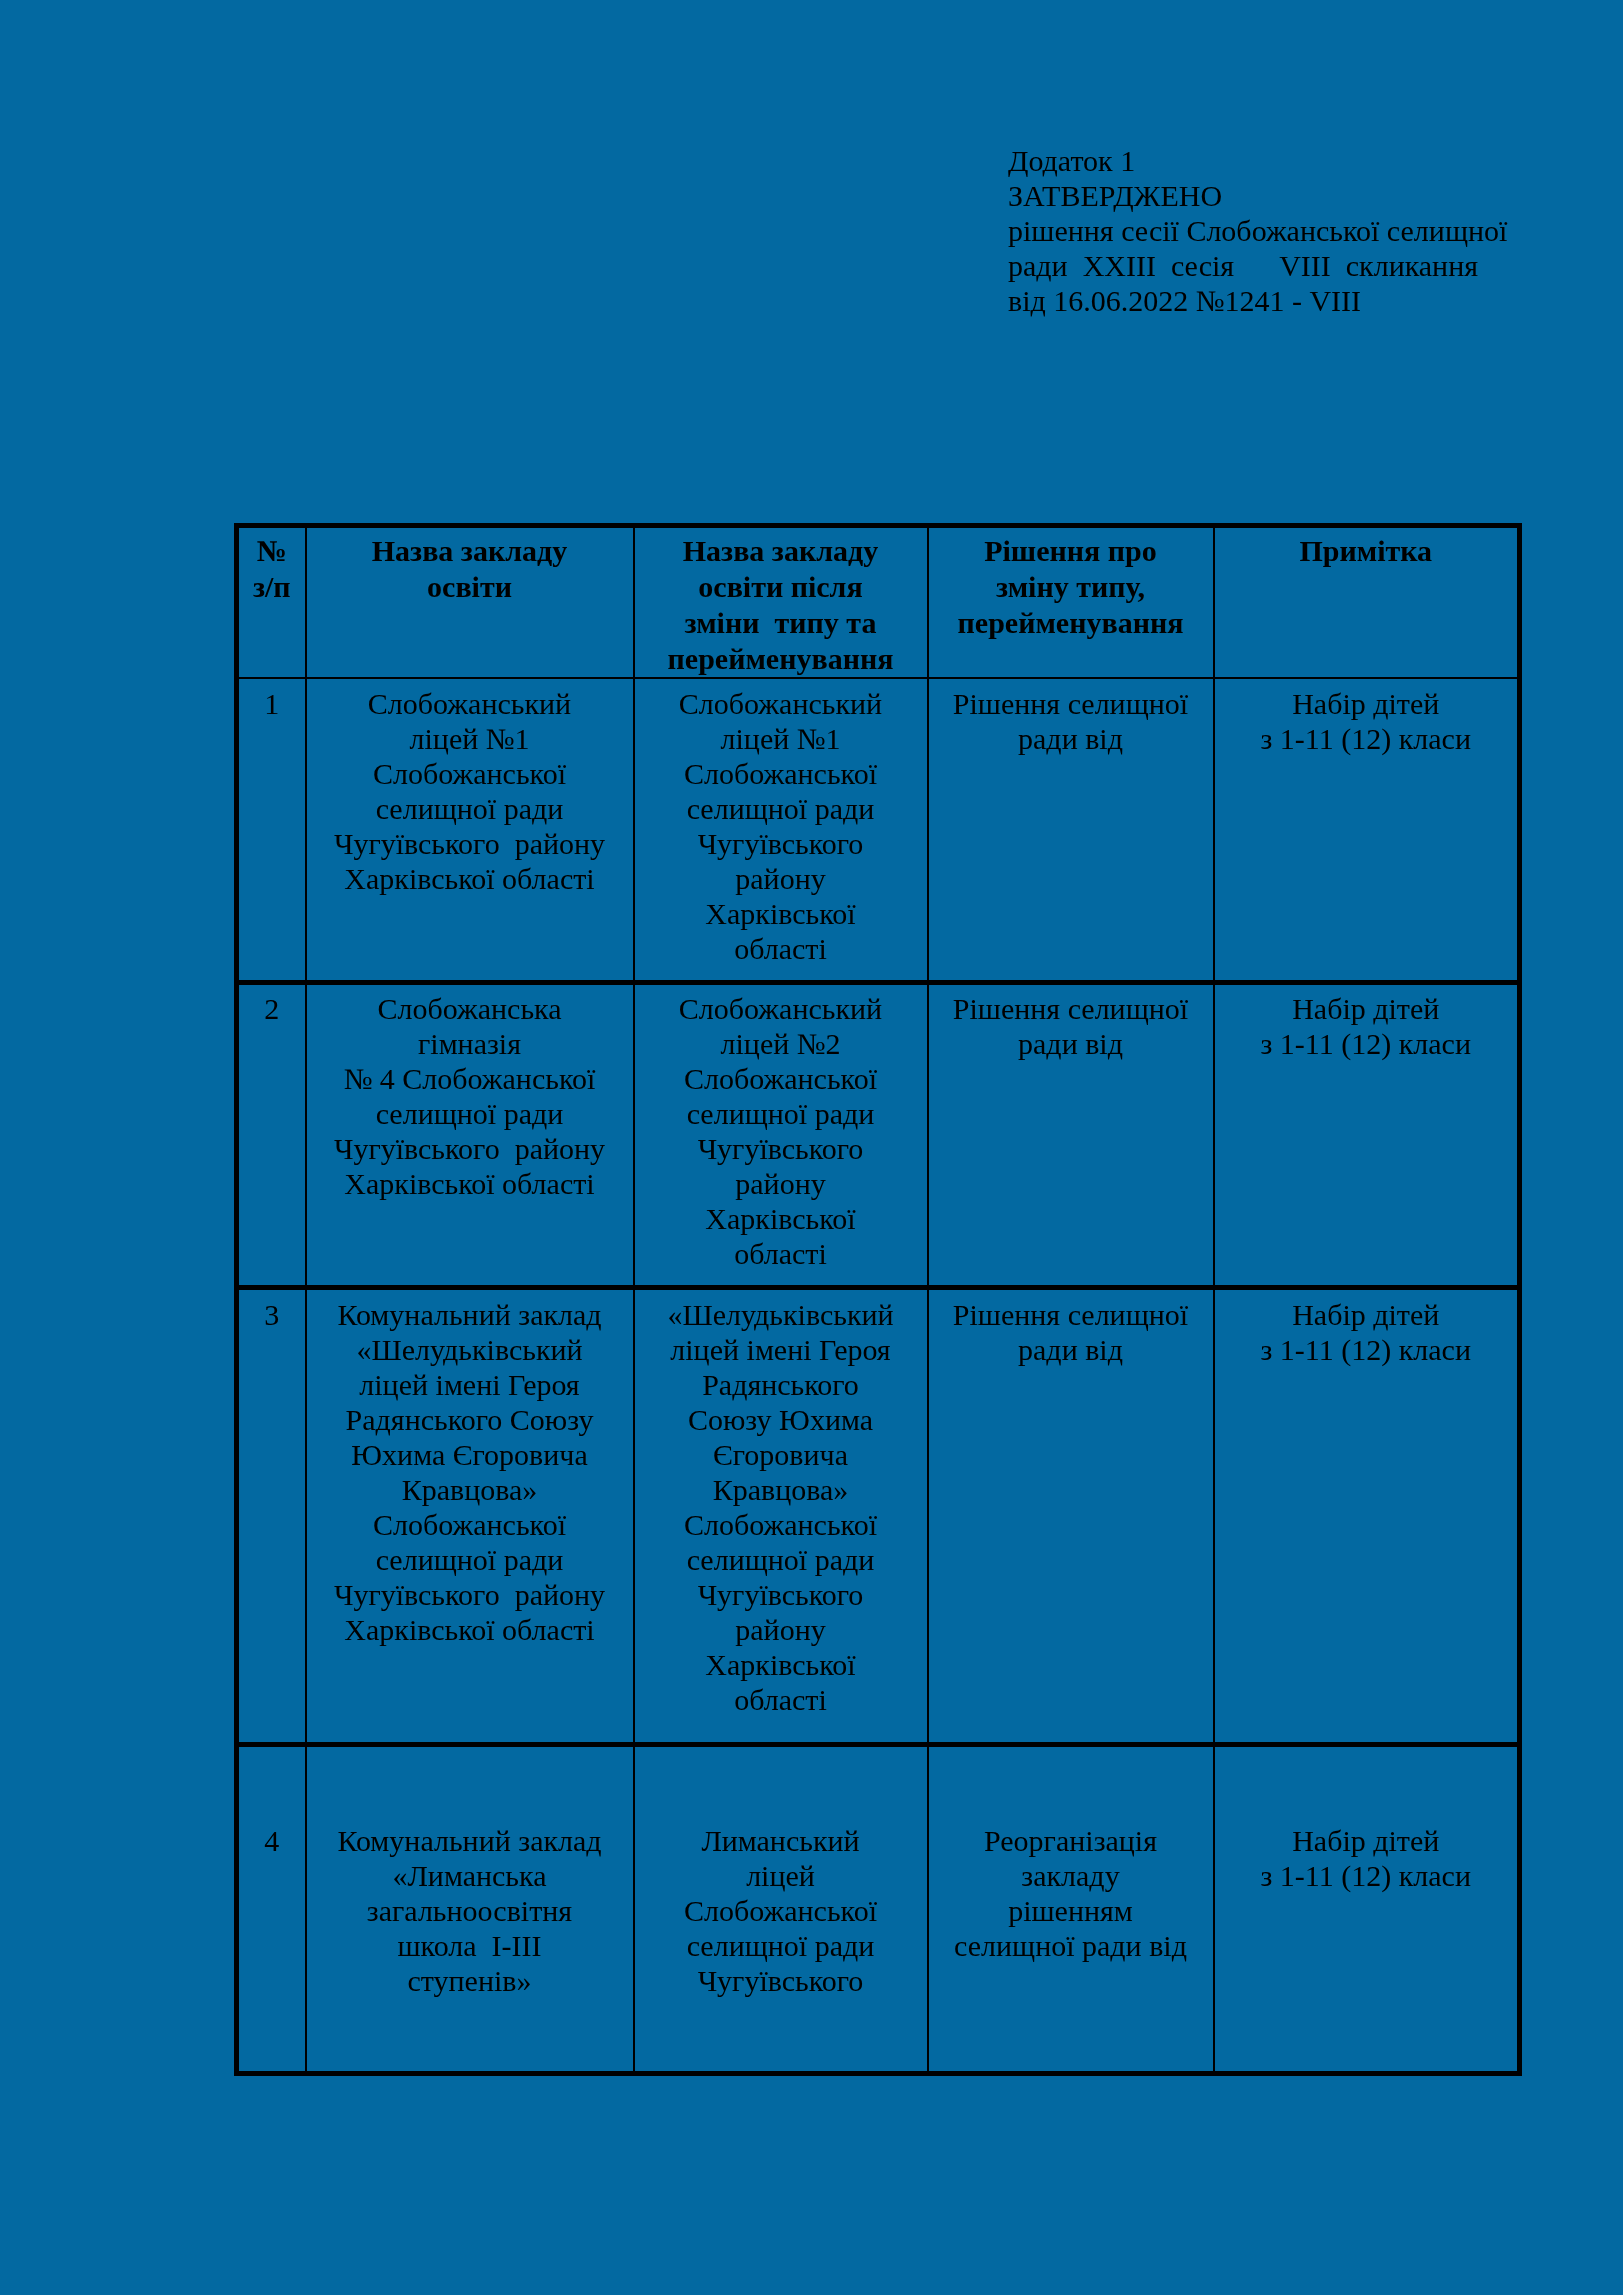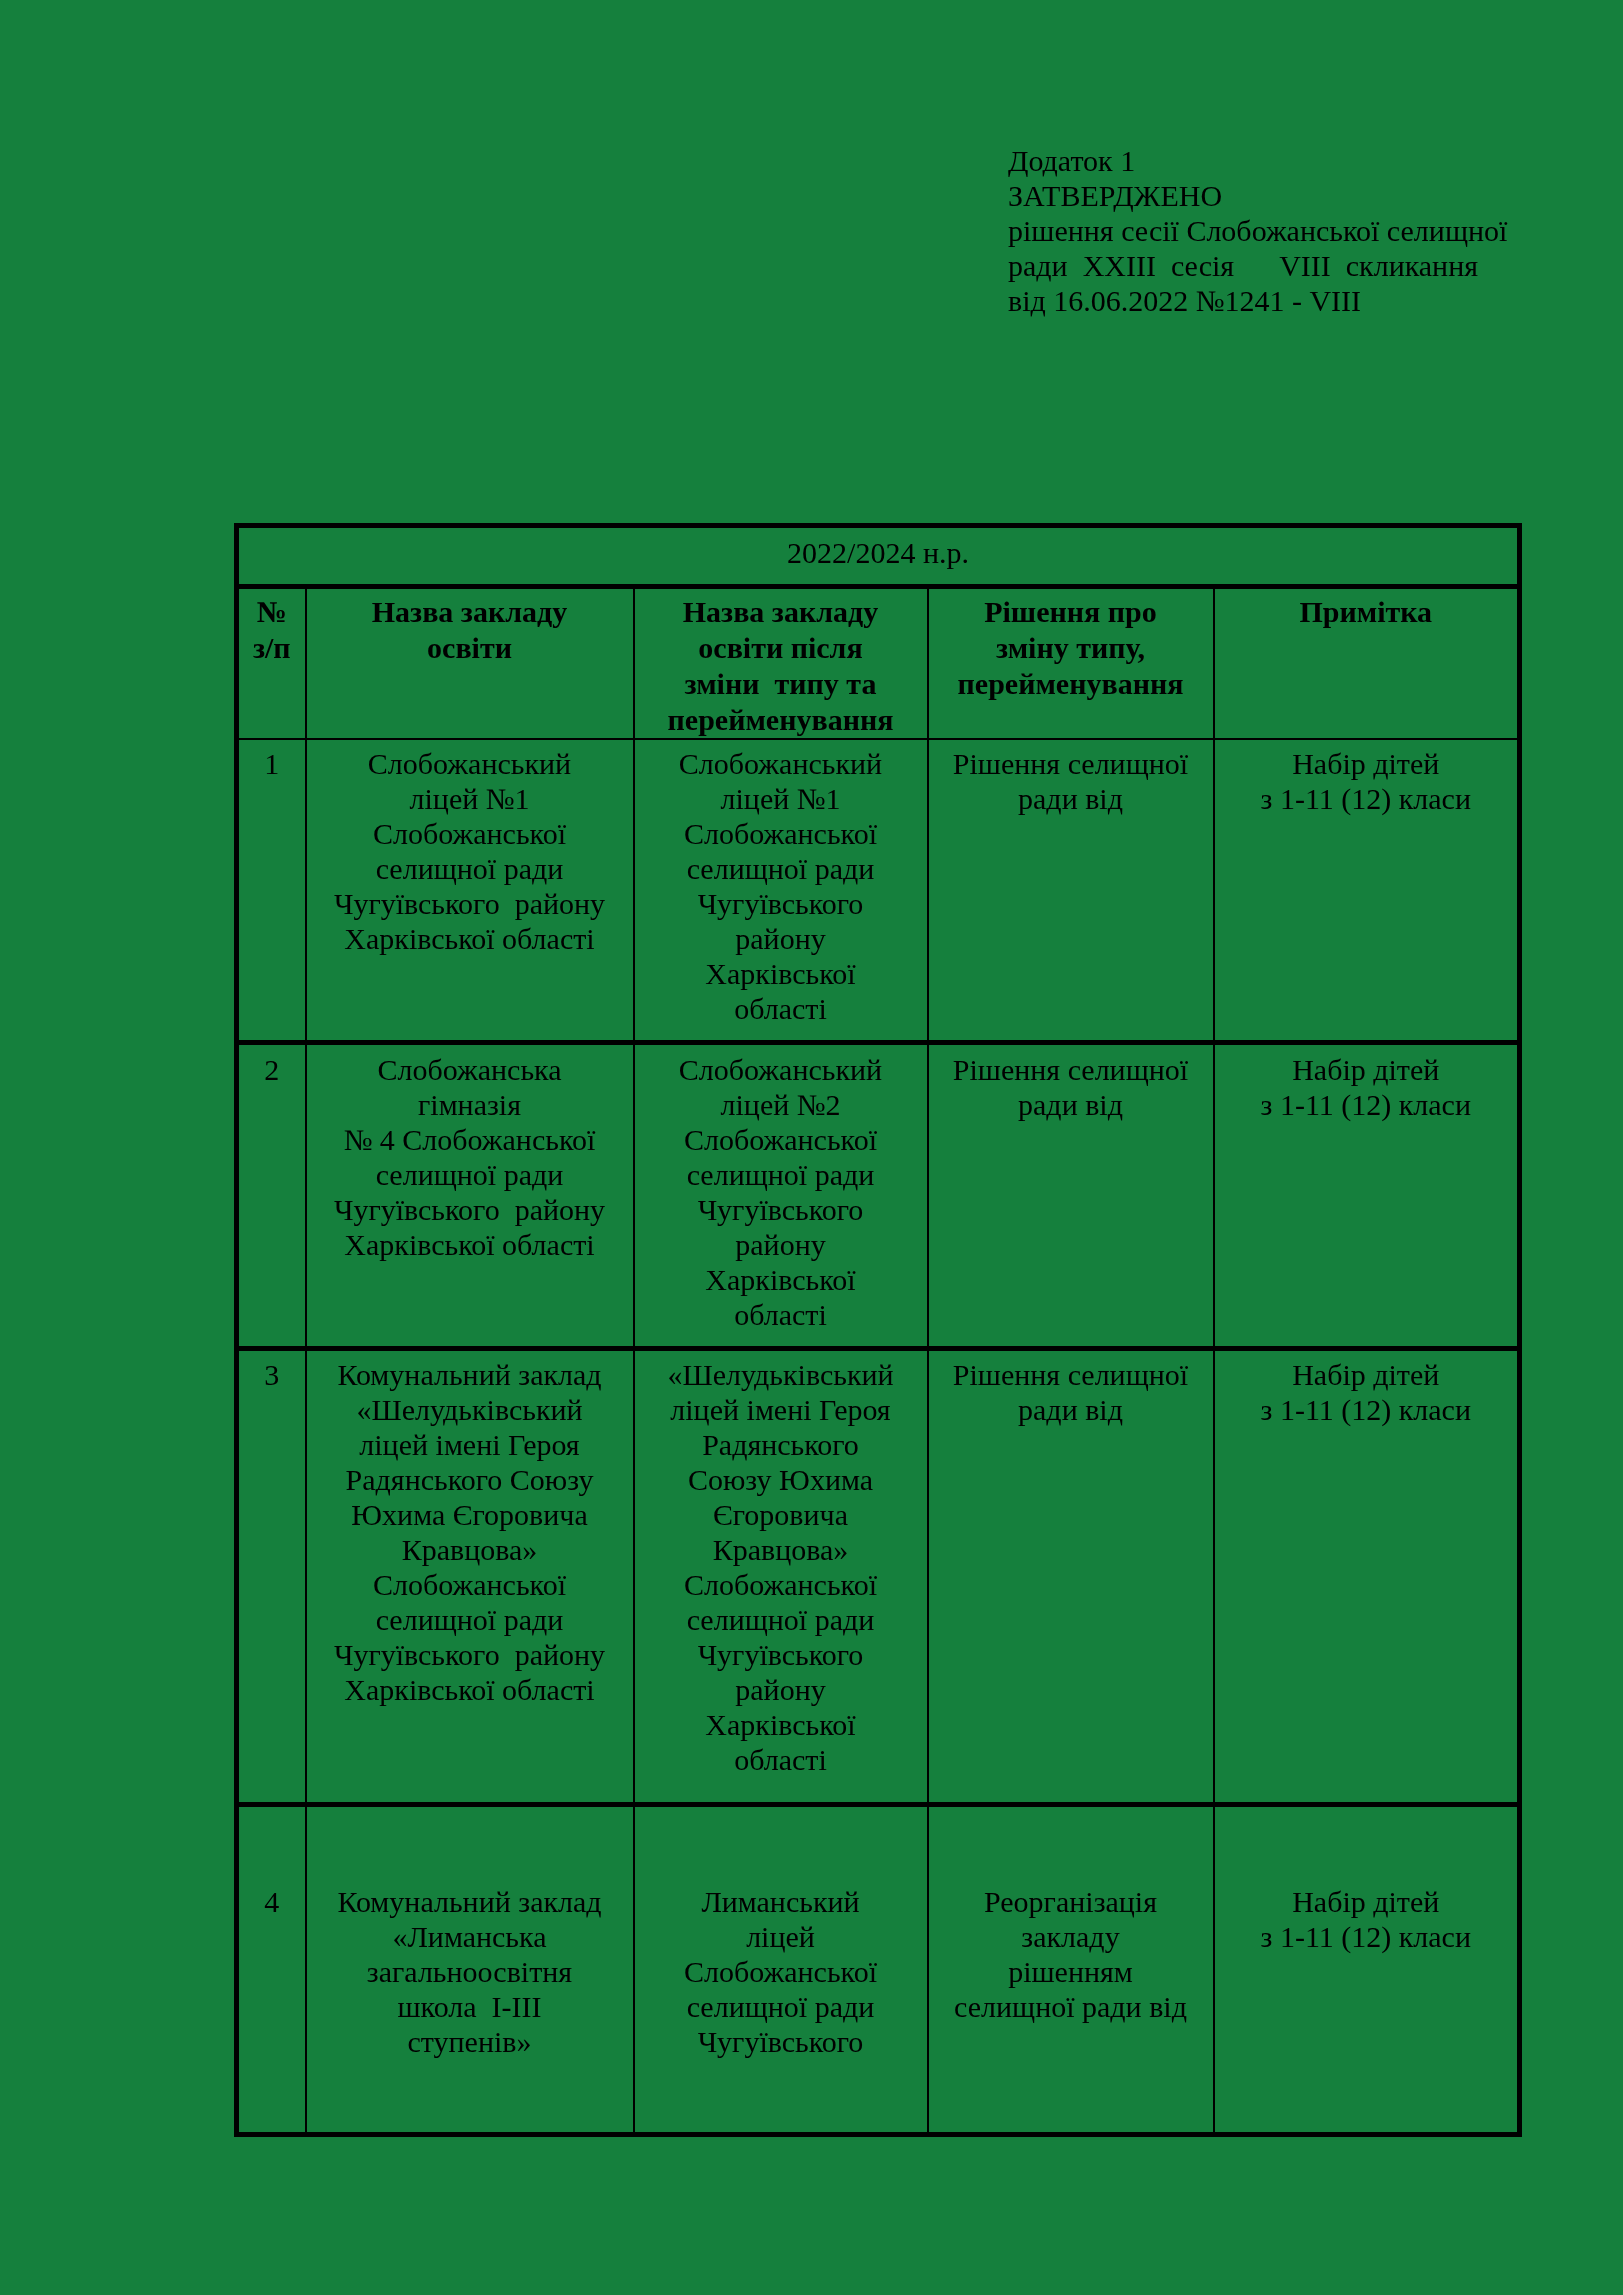--- a/index.html
+++ b/index.html
@@ -4,21 +4,21 @@
 <style>
   html, body {
     margin: 0;
     padding: 0;
     background: #ffffff;
   }
   .page {
     position: relative;
     width: 1623px;
     height: 2295px;
-    background: #15803d;
+    background: #0369a1;
     color: #000000;
     font-family: "Liberation Serif", "DejaVu Serif", serif;
     overflow: hidden;
   }
   .doc-ref {
     position: absolute;
     left: 1008px;
     top: 143px;
     font-size: 30px;
     line-height: 35px;
@@ -101,23 +101,20 @@
     <colgroup>
       <col style="width:69px">
       <col style="width:328px">
       <col style="width:294px">
       <col style="width:286px">
       <col style="width:306px">
     </colgroup>
 
     <tbody>
 
-    <tr class="year-row">
-      <td colspan="5">2022/2024 н.р.</td>
-    </tr>
 
     <tr class="col-header-row">
       <th>№
 з/п</th>
       <th>Назва закладу
 освіти</th>
       <th>Назва закладу
 освіти після
 зміни  типу та
 перейменування</th>

